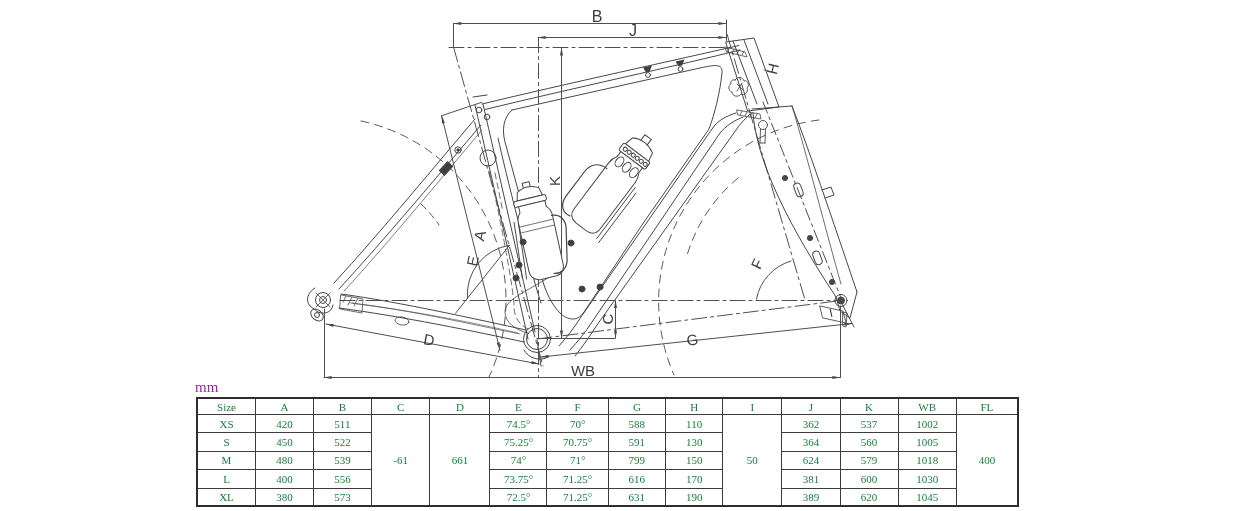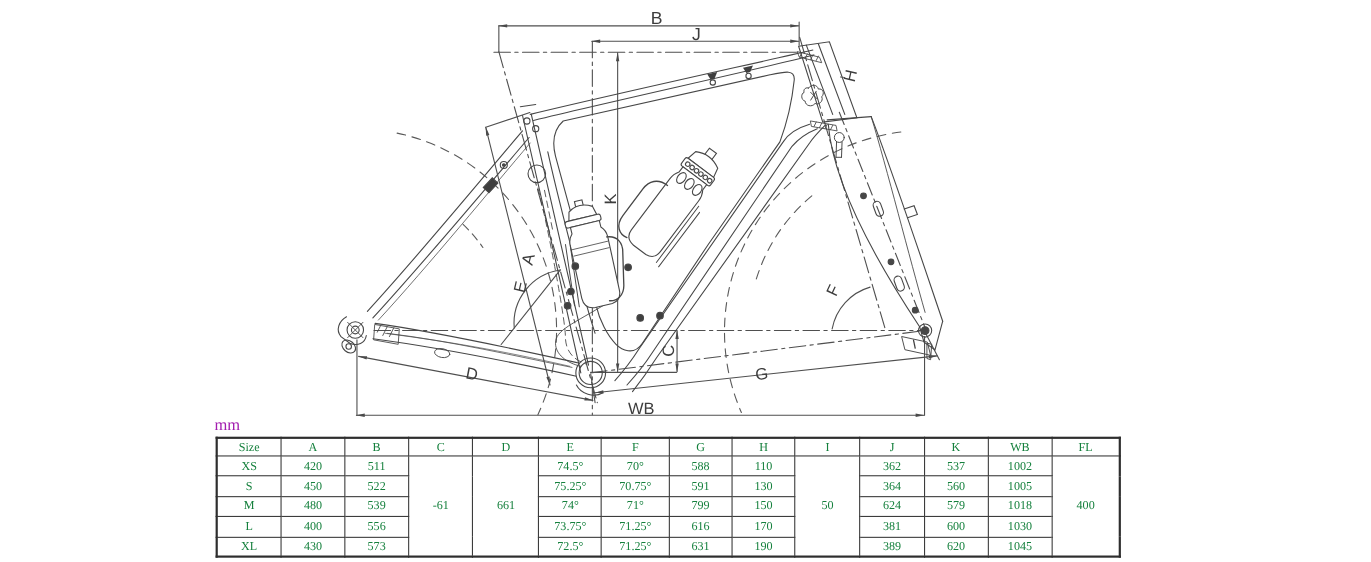--- a/index.html
+++ b/index.html
@@ -355,21 +355,21 @@
           <td>73.75°</td>
           <td>71.25°</td>
           <td>616</td>
           <td>170</td>
           <td>381</td>
           <td>600</td>
           <td>1030</td>
         </tr>
 <tr style="height:18.4px">
           <td>XL</td>
-          <td>430</td>
+          <td>380</td>
           <td>573</td>
           <td>72.5°</td>
           <td>71.25°</td>
           <td>631</td>
           <td>190</td>
           <td>389</td>
           <td>620</td>
           <td>1045</td>
         </tr>
 </tbody>

